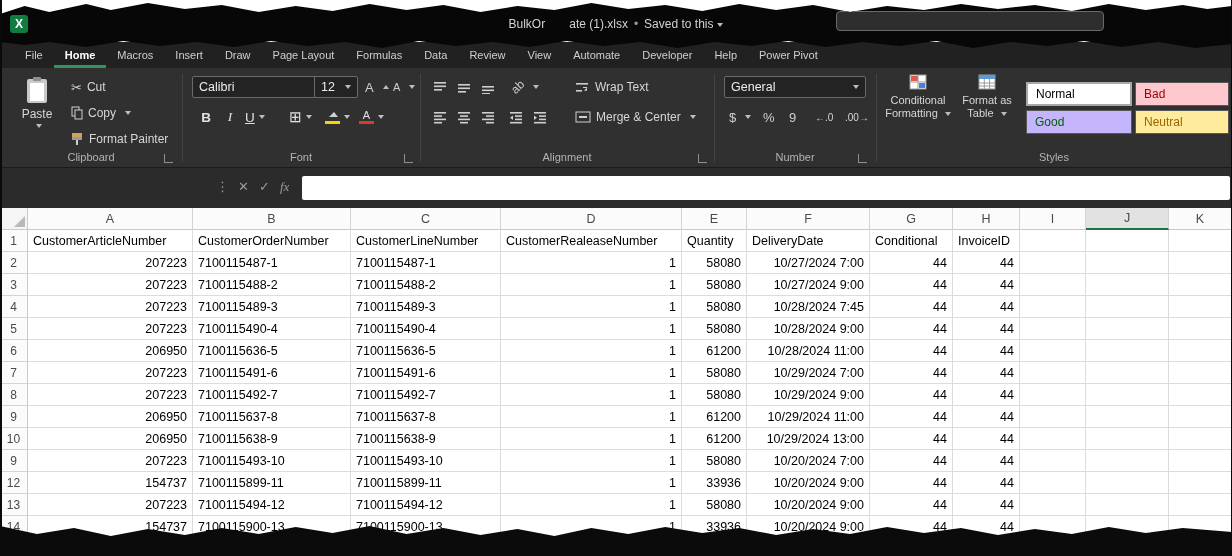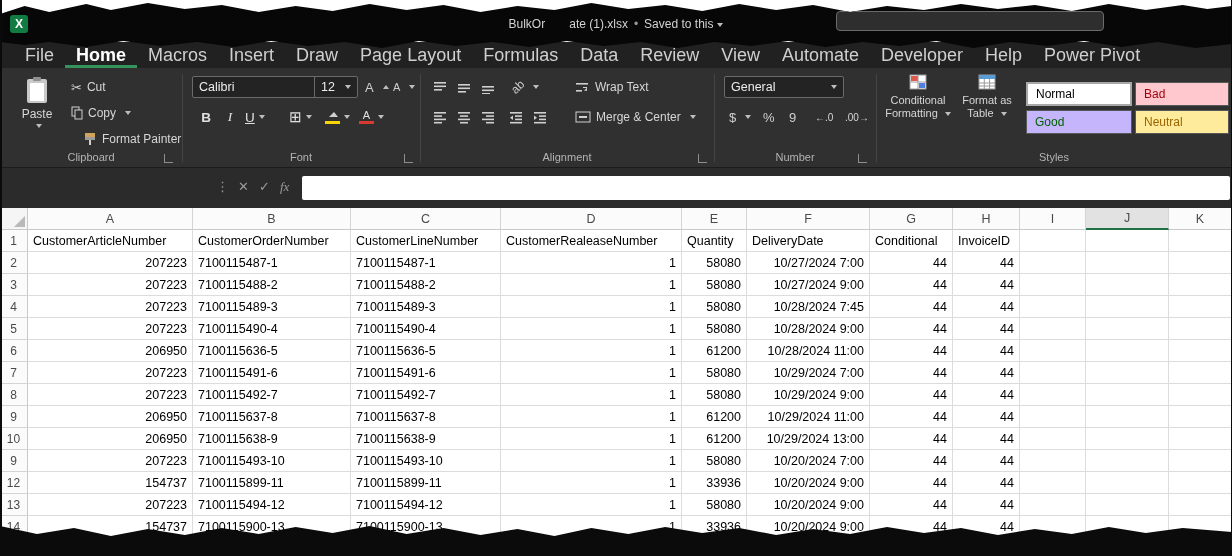--- a/index.html
+++ b/index.html
@@ -19,21 +19,21 @@
   .title{position:absolute;left:0;right:0;top:17px;text-align:center;color:#d2d2d2;font-size:12px;white-space:nowrap;}
   .title .gap{display:inline-block;width:24px;}
   .title .dot{margin:0 6px;color:#9a9a9a;}
   .search-outline{position:absolute;left:836px;top:11px;width:268px;height:20px;border:1px solid #6a6a6a;border-radius:4px;background:#2e2e2e;}
   .chev{width:0;height:0;border-left:3.5px solid transparent;border-right:3.5px solid transparent;border-top:4px solid #bdbdbd;display:inline-block;margin-left:4px;vertical-align:middle;}
   .chev.dark{border-top-color:#555;}
   .chev.up{border-top:none;border-bottom:4px solid #bdbdbd;}
 
   
   .menubar{position:absolute;top:42px;left:0;width:100%;height:26px;background:#212121;display:flex;align-items:stretch;padding-left:14px;z-index:5;}
-  .menu-tab{padding:0 11px;font-size:18px;color:#cfcfcf;line-height:26px;white-space:nowrap;}
+  .menu-tab{padding:0 11px;font-size:11px;color:#cfcfcf;line-height:26px;white-space:nowrap;}
   .menu-tab.active{color:#fff;font-weight:bold;box-shadow:inset 0 -3px 0 #35945b;}
 
   
   .ribbon{position:absolute;top:68px;left:0;width:100%;height:100px;background:#303030;border-bottom:1px solid #1b1b1b;z-index:4;}
   .rdiv{position:absolute;top:6px;width:1px;height:88px;background:#444;}
   .group-label{position:absolute;top:83px;font-size:11px;color:#b3b3b3;text-align:center;}
   .launcher{position:absolute;top:86px;width:9px;height:9px;border-left:1px solid #8f8f8f;border-bottom:1px solid #8f8f8f;}
   .rbtn{position:absolute;display:flex;align-items:center;gap:5px;color:#d6d6d6;font-size:12px;height:22px;padding:0 3px;white-space:nowrap;}
   .ico-glyph{color:#cfcfcf;font-size:13px;}
   .combo{position:absolute;height:22px;background:#232323;border:1px solid #6a6a6a;border-radius:2px;color:#ececec;font-size:12.5px;display:flex;align-items:center;justify-content:space-between;padding:0 6px;}
@@ -114,21 +114,21 @@
       <span>Cut</span>
     </div>
     <div class="rbtn" style="left:68px;top:34px;">
       <svg width="12" height="14" viewBox="0 0 12 14">
           <rect x="1" y="1" width="7" height="9" fill="none" stroke="#cfcfcf"></rect>
           <rect x="4" y="4" width="7" height="9" fill="#303030" stroke="#cfcfcf"></rect>
         </svg>
       <span>Copy</span>
       <span class="chev"></span>
     </div>
-    <div class="rbtn" style="left:80px;top:60px;">
+    <div class="rbtn" style="left:67px;top:60px;">
       <svg width="14" height="14" viewBox="0 0 14 14">
           <rect x="2" y="1" width="10" height="4" fill="#cfa45a"></rect>
           <rect x="2" y="5" width="10" height="3" fill="#9a9a9a"></rect>
           <rect x="6" y="8" width="2" height="5" fill="#cfcfcf"></rect>
         </svg>
       <span>Format Painter</span>
     </div>
     <div class="group-label" style="left:0;width:182px;">Clipboard</div>
     <span class="launcher" style="left:164px;"></span>
     <div class="rdiv" style="left:182px;"></div>
@@ -260,21 +260,21 @@
           <rect x="1" y="1" width="14" height="10" fill="none" stroke="#cfcfcf"></rect>
           <rect class="ln" x="4" y="5" width="8" height="2"></rect>
         </svg>
       <span>Merge &amp; Center</span>
       <span class="chev"></span>
     </div>
     <div class="group-label" style="left:420px;width:294px;">Alignment</div>
     <span class="launcher" style="left:698px;"></span>
     <div class="rdiv" style="left:714px;"></div>
 
-    <div class="combo" style="left:724px;top:8px;width:120px;">
+    <div class="combo" style="left:724px;top:8px;width:142px;">
       <span>General</span>
         <span class="chev"></span>
     </div>
     <div class="rbtn" style="left:726px;top:38px;">
         <span class="ico-glyph">$</span>
         <span class="chev"></span>
       </div>
     <div class="rbtn" style="left:760px;top:38px;">
         <span class="ico-glyph">%</span>
       </div>

